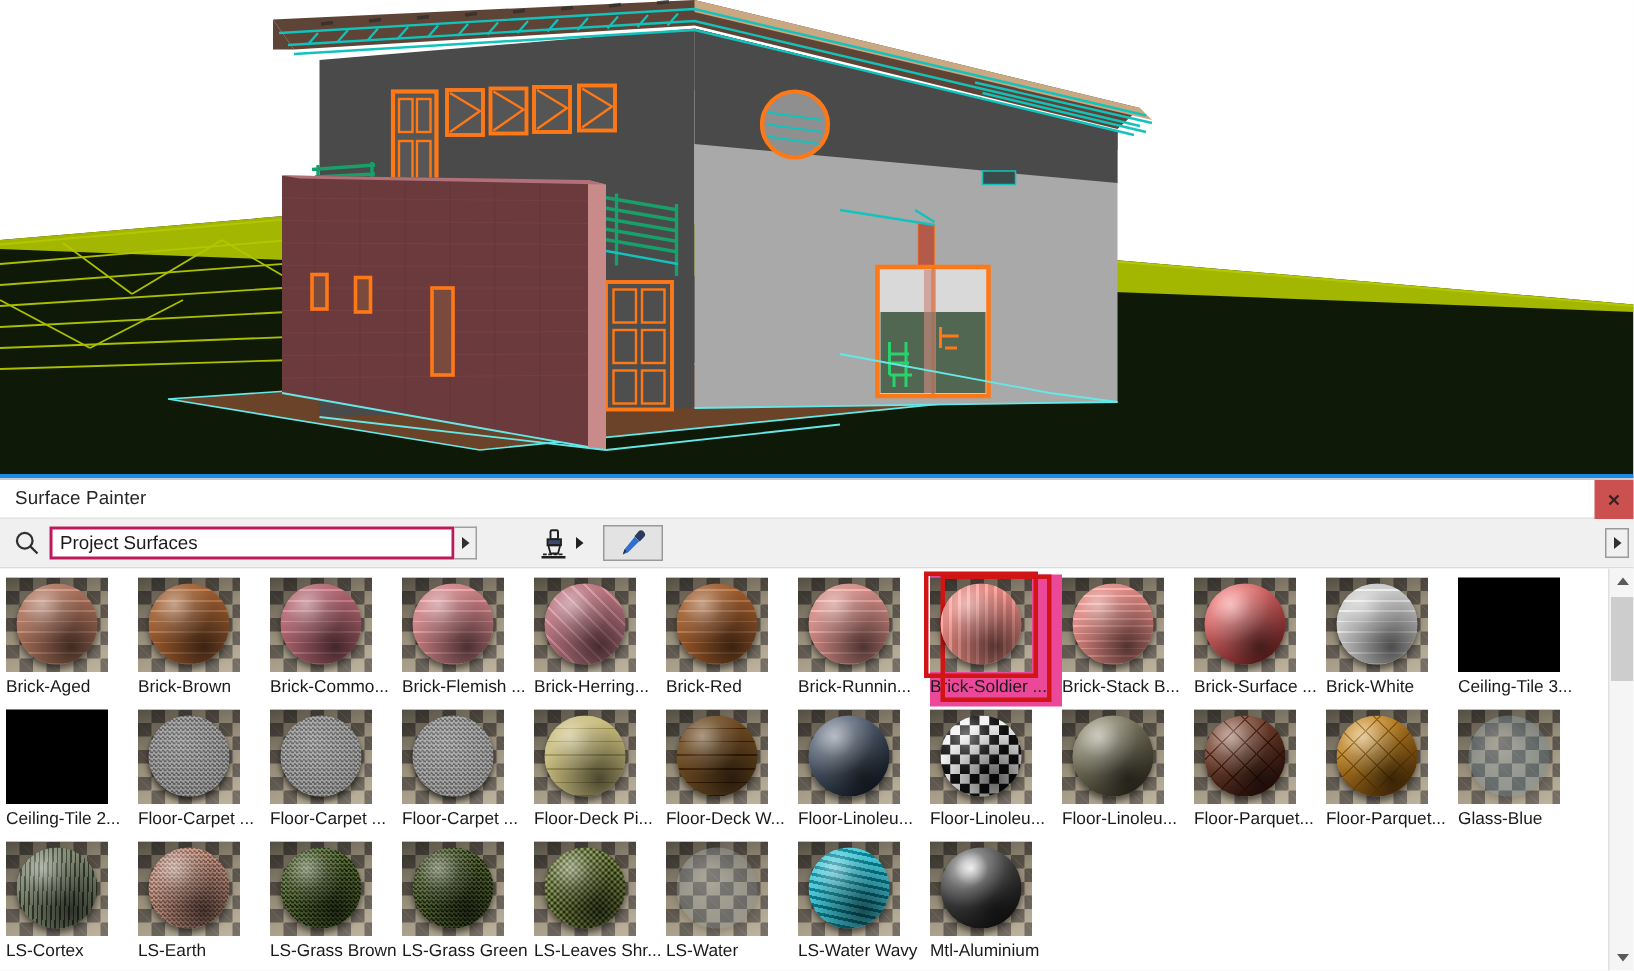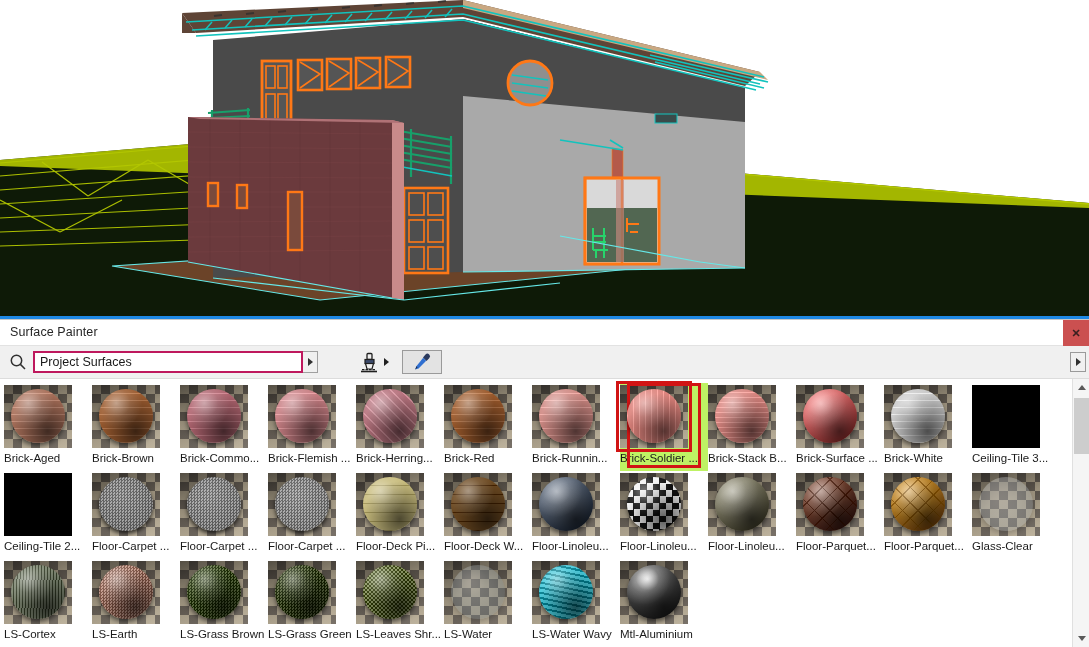--- a/index.html
+++ b/index.html
@@ -187,21 +187,21 @@
     font-size: 11.5px;
     color: #1a1a1a;
     text-align: center;
     line-height: 14px;
     margin-top: 3px;
     white-space: nowrap;
     overflow: hidden;
     max-width: 86px;
   }
   .cell.selected {
-    background: #bef264;
+    background: #ec4899;
   }
   .cell.selected .thumb-box {
     outline: 3px solid #d11414;
     outline-offset: 1px;
   }
   .cell.selected .sel-frame {
     position: absolute;
     left: 7px; top: 0px;
     width: 74px; height: 85px;
     border: 3px solid #d11414;
@@ -704,23 +704,23 @@
         <div class="cell">
           <div class="thumb-box">
             <div class="checker"></div>
             <div class="sphere" style="background: repeating-linear-gradient(45deg, rgb(136, 82, 0) 0px, rgb(136, 82, 0) 1px, transparent 1px, transparent 11px), repeating-linear-gradient(-45deg, rgb(136, 82, 0) 0px, rgb(136, 82, 0) 1px, transparent 1px, transparent 11px), radial-gradient(circle at 34% 28%, rgb(228, 174, 86) 0%, rgb(176, 122, 34) 45%, rgb(98, 44, 0) 100%);"></div>
           </div>
           <div class="label">Floor-Parquet...</div>
         </div>
         <div class="cell">
           <div class="thumb-box">
             <div class="checker"></div>
-            <div class="sphere transparent" style="background: radial-gradient(circle at 34% 28%, rgb(255, 255, 255) 0%, rgb(207, 214, 218) 45%, rgb(129, 136, 140) 100%);"></div>
-          </div>
-          <div class="label">Glass-Clear</div>
+            <div class="sphere transparent" style="background: radial-gradient(circle at 34% 28%, rgb(179, 212, 233) 0%, rgb(127, 160, 181) 45%, rgb(49, 82, 103) 100%);"></div>
+          </div>
+          <div class="label">Glass-Blue</div>
         </div>
         <div class="cell">
           <div class="thumb-box">
             <div class="checker"></div>
             <div class="sphere" style="background: repeating-linear-gradient(92deg, rgb(52, 61, 40) 0px, rgb(52, 61, 40) 1px, rgb(126, 135, 114) 1px, rgb(126, 135, 114) 3px), radial-gradient(circle at 34% 28%, rgb(144, 153, 132) 0%, rgb(92, 101, 80) 45%, rgb(14, 23, 2) 100%);"></div>
           </div>
           <div class="label">LS-Cortex</div>
         </div>
         <div class="cell">
           <div class="thumb-box">

